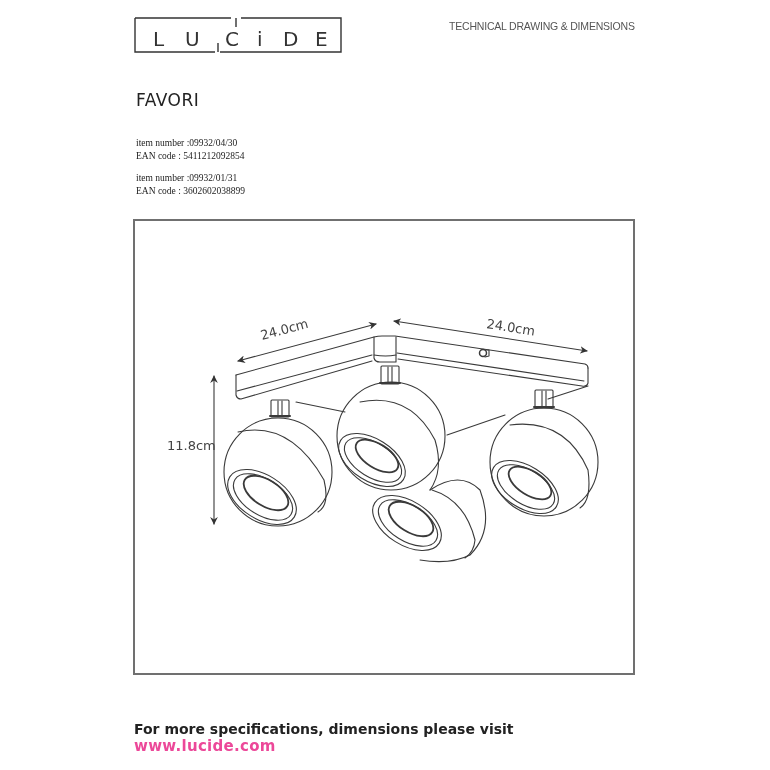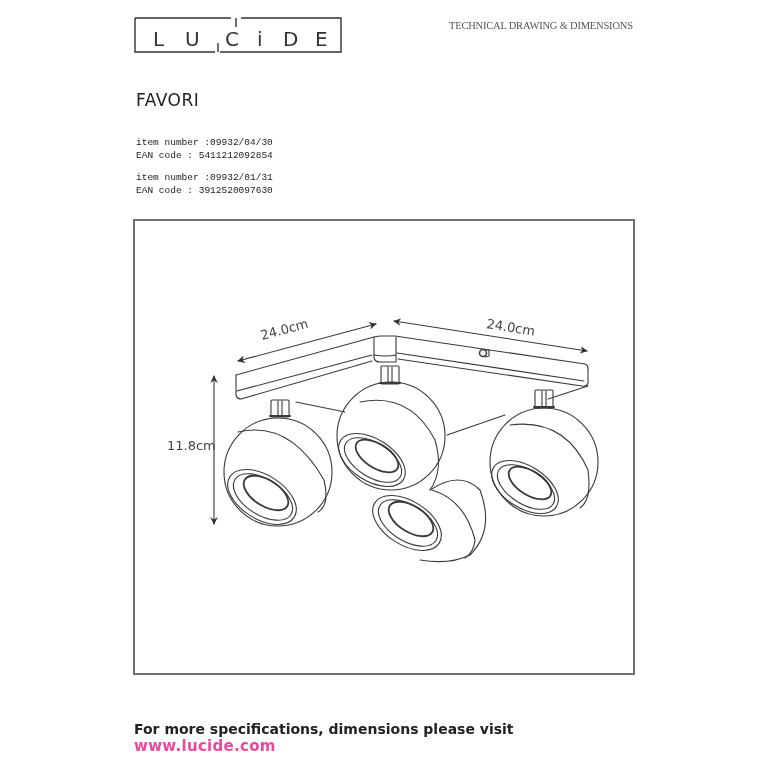--- a/index.html
+++ b/index.html
@@ -20,39 +20,39 @@
       left: 133px;
       top: 14px;
       width: 210px;
       height: 40px;
     }
     .logo svg { display: block; }
     .header-right {
       position: absolute;
       left: 449px;
       top: 20px;
-      font-family: Liberation Serif, serif;
+      font-family: Liberation Sans, sans-serif;
       font-size: 10.5px;
       color: #555555;
       letter-spacing: -0.2px;
     }
     .product-title {
       position: absolute;
       left: 136px;
       top: 90px;
       font-family: "DejaVu Sans", sans-serif;
       font-size: 17px;
       font-weight: normal;
       letter-spacing: 0.5px;
       color: #222222;
     }
     .codes {
       position: absolute;
       left: 136px;
-      font-family: Liberation Mono, monospace;
+      font-family: Liberation Serif, serif;
       font-size: 9.5px;
       line-height: 12.5px;
       color: #222222;
     }
     .codes.first { top: 137px; }
     .codes.second { top: 172px; }
     .codes .row { white-space: nowrap; }
     .frame {
       position: absolute;
       left: 133px;
@@ -115,21 +115,21 @@
 <div class="header-right">TECHNICAL DRAWING &amp; DIMENSIONS</div>
 
 <div class="product-title">FAVORI</div>
 
 <div class="codes first">
   <div class="row">item number :09932/04/30</div>
   <div class="row">EAN code : 5411212092854</div>
 </div>
 <div class="codes second">
   <div class="row">item number :09932/01/31</div>
-  <div class="row">EAN code : 3912520097630</div>
+  <div class="row">EAN code : 3602602038899</div>
 </div>
 
 <div class="frame"></div>
 
 <svg class="drawing" width="770" height="770" viewBox="0 0 770 770">
   <defs>
     <marker id="arrow" viewBox="0 0 10 10" refX="9" refY="5" markerWidth="7" markerHeight="7" orient="auto-start-reverse">
       <path d="M0 0 L10 5 L0 10 L3 5 Z" fill="#333"></path>
     </marker>
   </defs>

